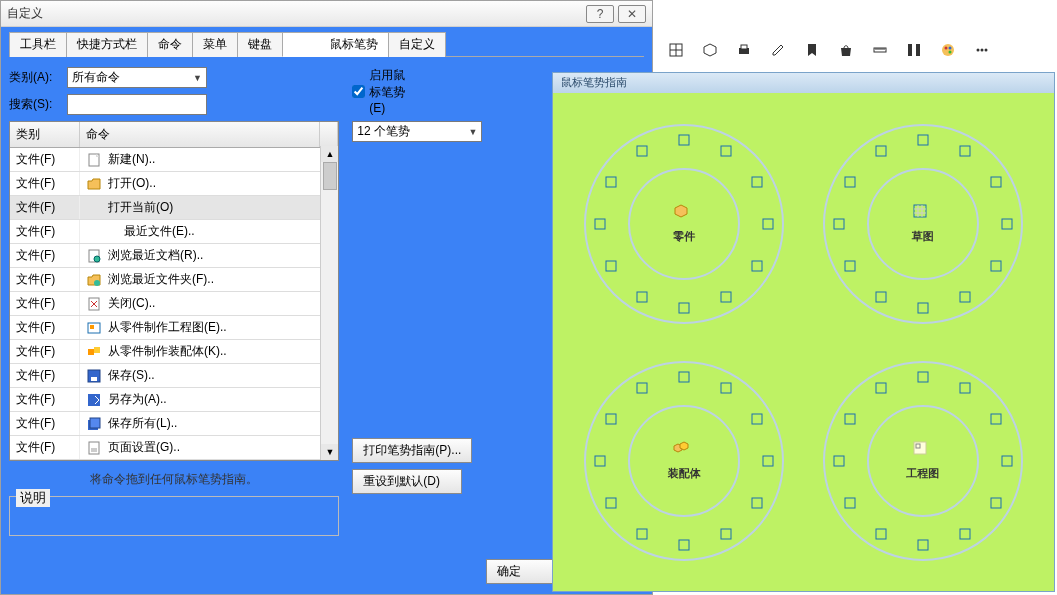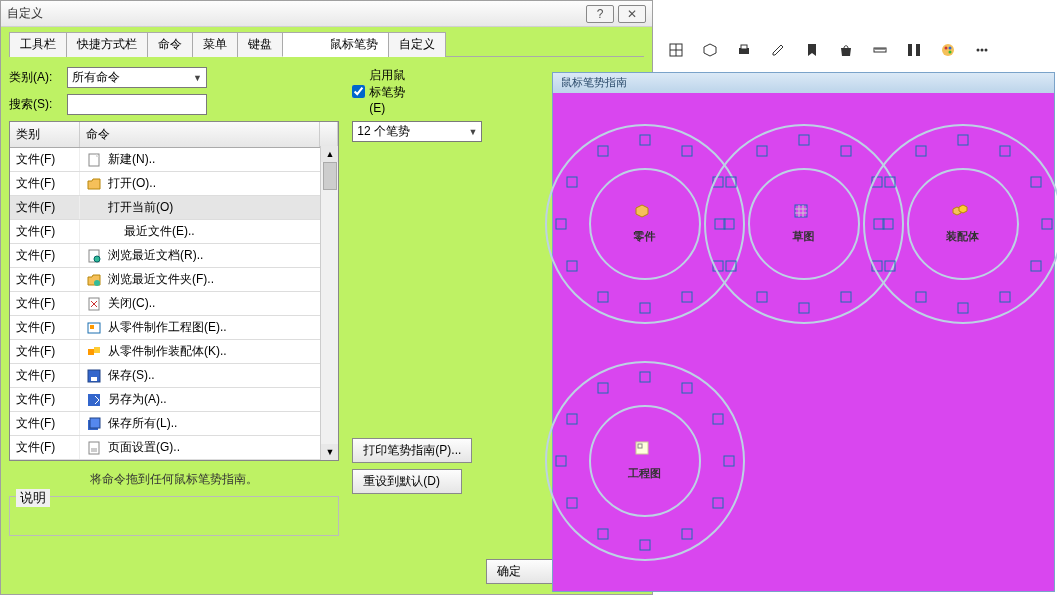--- a/index.html
+++ b/index.html
@@ -1,21 +1,21 @@
 <!DOCTYPE html>
 <html><head>
 <meta charset="utf-8">
 <style>
 * { box-sizing: border-box; margin: 0; padding: 0; }
 body { font-family: "Microsoft YaHei", SimSun, sans-serif; font-size: 12px; background: #fff; position: relative; width: 1057px; height: 595px; overflow: hidden; }
 
 
 .dialog {
   position: absolute; left: 0; top: 0; width: 653px; height: 595px;
-  background: #bef264; border: 1px solid #a0a0a0;
+  background: #3b82f6; border: 1px solid #a0a0a0;
 }
 .titlebar {
   height: 26px; background: linear-gradient(#fdfdfd,#e8e8e8);
   display: flex; align-items: center; padding: 0 6px;
   border-bottom: 1px solid #d0d0d0;
 }
 .titlebar .title { flex: 1; color: #333; }
 .win-btn {
   width: 28px; height: 18px; border: 1px solid #888; background: #f5f5f5;
   margin-left: 4px; display: inline-flex; align-items: center; justify-content: center;
@@ -79,27 +79,27 @@
 
 .app-toolbar {
   position: absolute; left: 660px; top: 36px; right: 0; height: 28px;
   display: flex; align-items: center; gap: 14px; padding: 0 6px;
 }
 .tool-icon { width: 20px; height: 20px; display: inline-flex; align-items: center; justify-content: center; }
 
 
 .guide {
   position: absolute; left: 552px; top: 72px; width: 503px; height: 520px;
-  border: 1px solid #7aa3c9; background: #d946ef;
+  border: 1px solid #7aa3c9; background: #bef264;
 }
 .guide-title {
   height: 20px; background: linear-gradient(#dbe9f6,#bcd4ea); color: #2a4a6a;
   padding: 2px 8px; font-size: 11px;
 }
-.guide-body { padding: 16px; display: grid; grid-template-columns: 1fr 1fr 1fr; grid-template-rows: 1fr 1fr; gap: 8px; height: calc(100% - 20px); }
+.guide-body { padding: 16px; display: grid; grid-template-columns: 1fr 1fr; grid-template-rows: 1fr 1fr; gap: 8px; height: calc(100% - 20px); }
 .wheel {
   position: relative; border: none;
 }
 .ring-outer {
   position: absolute; left: 50%; top: 50%; width: 200px; height: 200px;
   margin: -100px 0 0 -100px; border: 2px solid #bcd2e4; border-radius: 50%;
 }
 .ring-inner {
   position: absolute; left: 50%; top: 50%; width: 112px; height: 112px;
   margin: -56px 0 0 -56px; border: 2px solid #bcd2e4; border-radius: 50%;

